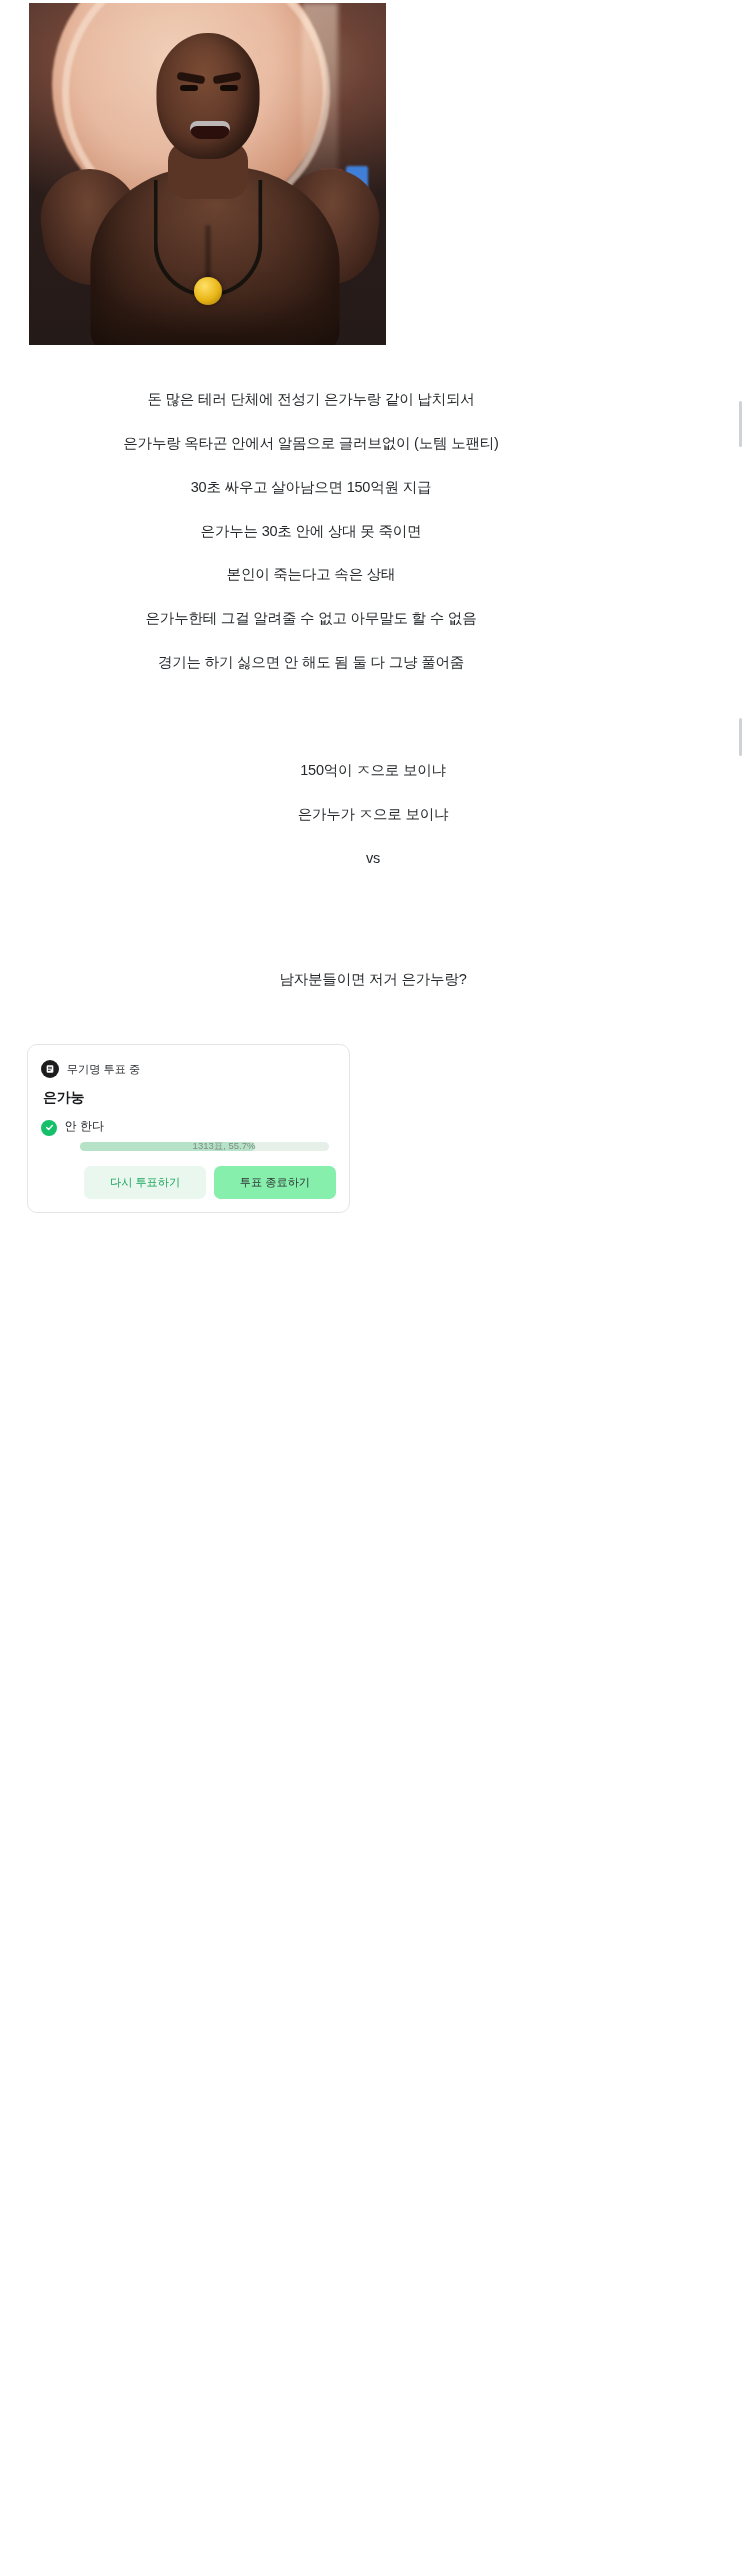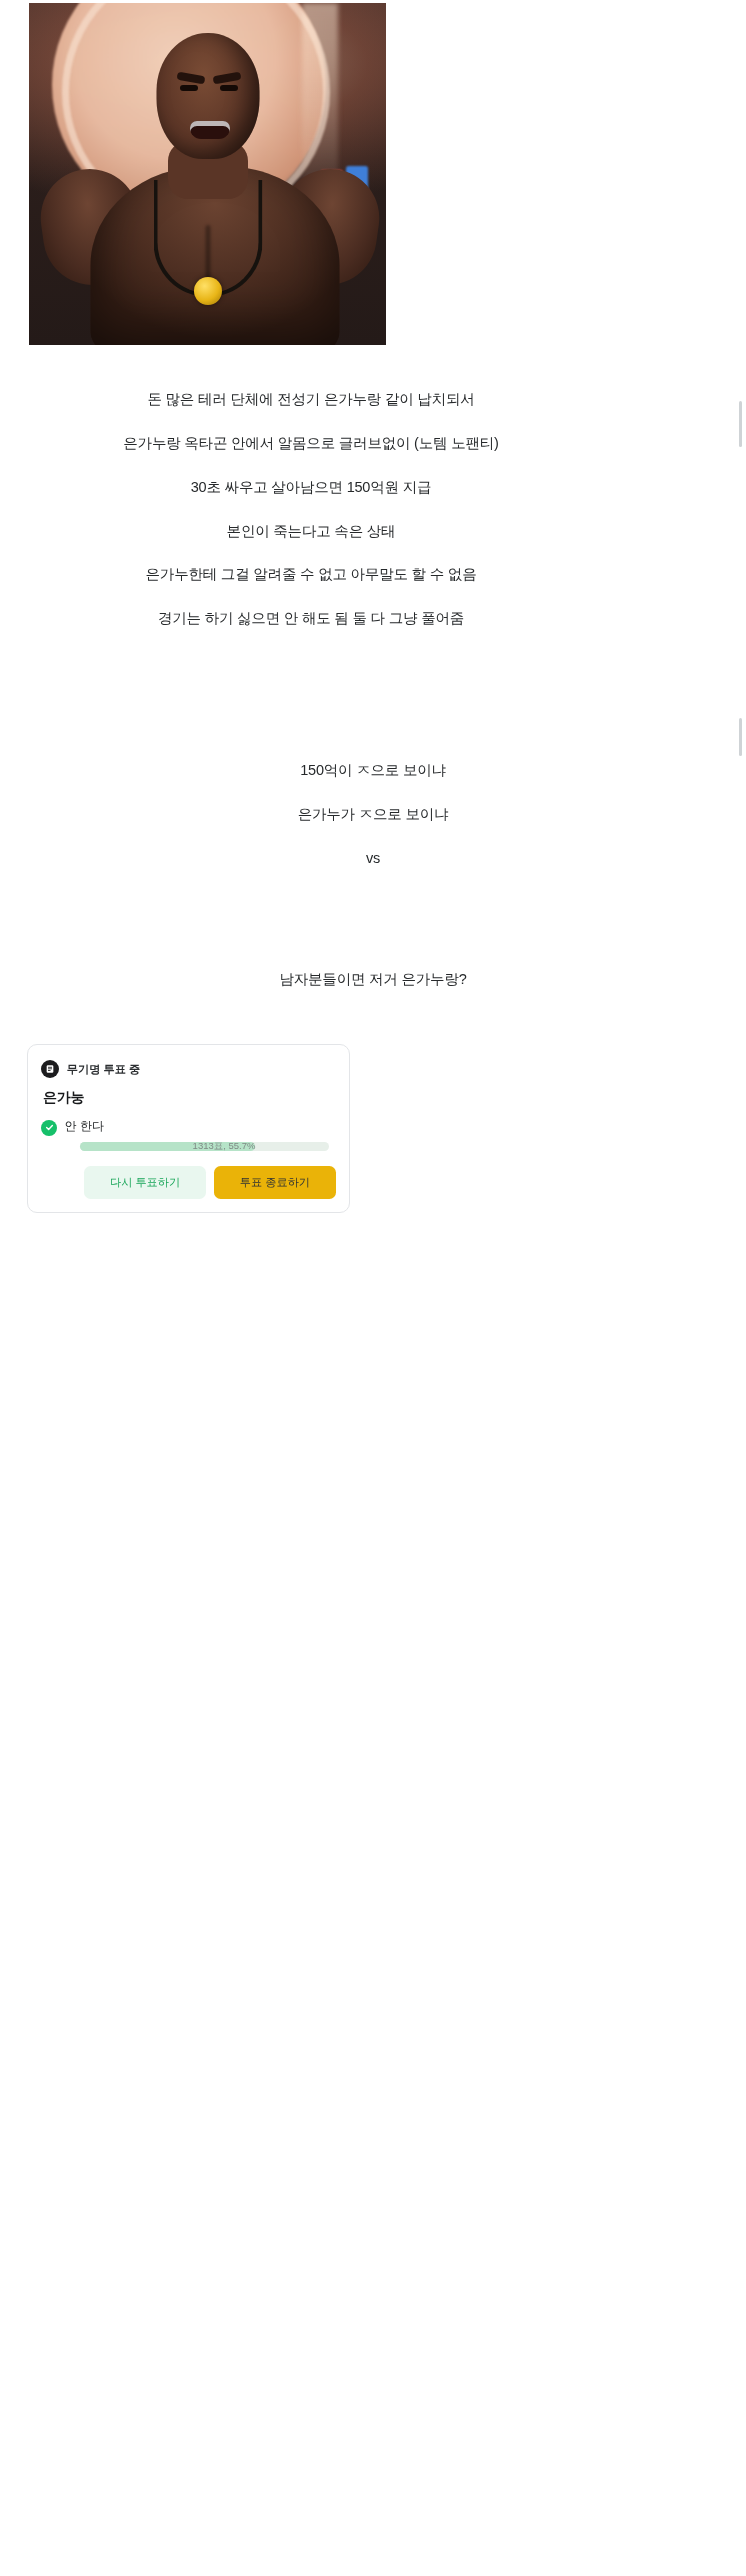--- a/index.html
+++ b/index.html
@@ -241,21 +241,20 @@
     border-radius: 10px;
     background: #ffffff;
     padding: 15px 13.3px 13.3px 13.3px;
     box-sizing: border-box;
   }
   .poll-head {
     display: flex;
     align-items: center;
     gap: 7.5px;
     margin-bottom: 10.8px;
-    font-weight: bold;
   }
   .poll-badge {
     width: 18px;
     height: 18px;
     border-radius: 50%;
     background: #1c1c1e;
     display: flex;
     align-items: center;
     justify-content: center;
     flex: 0 0 auto;
@@ -339,21 +338,21 @@
     border: none;
     cursor: pointer;
     font-family: "Liberation Sans", sans-serif;
   }
   .poll-btn.revote {
     background: #e9f7ef;
     color: #18a558;
     margin-left: 43px;
   }
   .poll-btn.close {
-    background: #eab308;
+    background: #86efac;
     color: #2d3134;
   }
 
   
   .scroll-hint {
     position: absolute;
     right: 4.1px;
     width: 3.3px;
     border-radius: 2.5px;
     background: #cfd3d6;
@@ -391,20 +390,21 @@
       <div class="fig-mouth"></div>
       <div class="fig-chain"></div>
       <div class="fig-pendant"></div>
     </div>
   </div>
 
   <div class="body-text">
     <p class="line">돈 많은 테러 단체에 전성기 은가누랑 같이 납치되서</p>
     <p class="line">은가누랑 옥타곤 안에서 알몸으로 글러브없이 (노템 노팬티)</p>
     <p class="line">30초 싸우고 살아남으면 150억원 지급</p>
+    <p class="line">은가누는 30초 안에 상대 못 죽이면</p>
     <p class="line">본인이 죽는다고 속은 상태</p>
     <p class="line">은가누한테 그걸 알려줄 수 없고 아무말도 할 수 없음</p>
     <p class="line">경기는 하기 싫으면 안 해도 됨 둘 다 그냥 풀어줌</p>
   </div>
 
   <div class="block2">
     <p class="line">150억이 ㅈ으로 보이냐</p>
     <p class="line">은가누가 ㅈ으로 보이냐</p>
     <p class="line">vs</p>
   </div>

